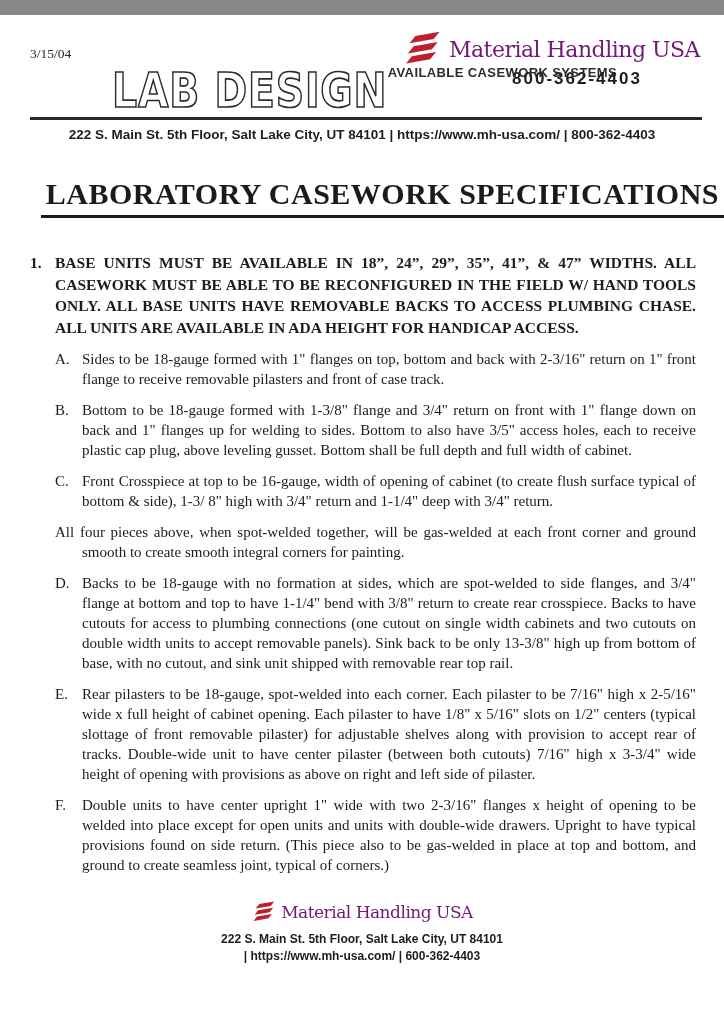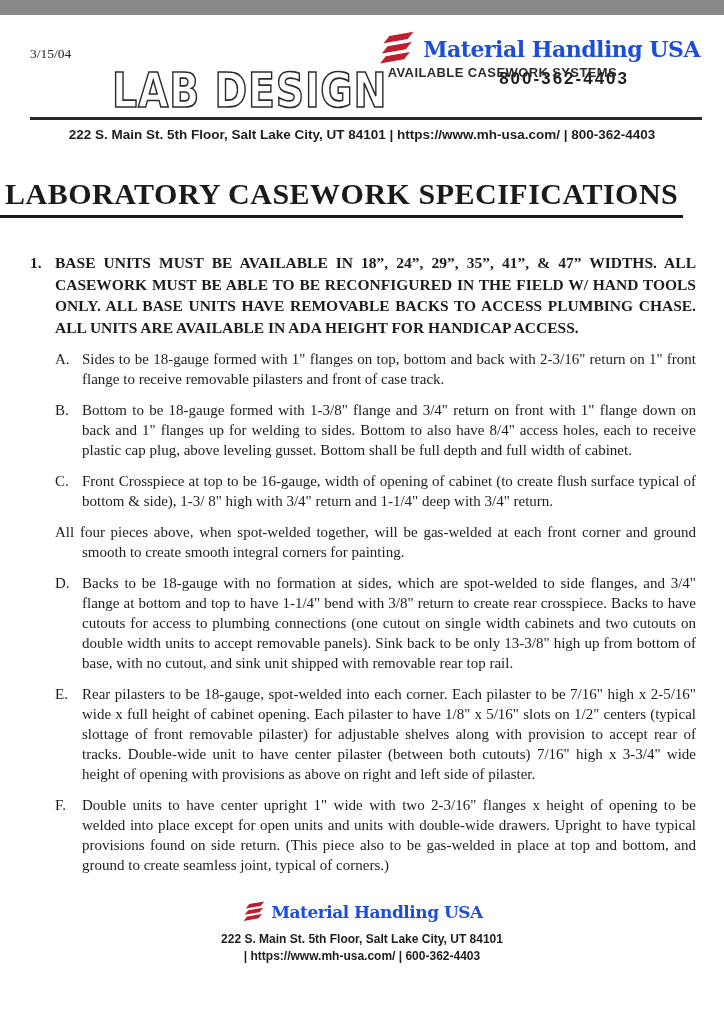--- a/index.html
+++ b/index.html
@@ -21,24 +21,24 @@
     position: absolute; left: 30px; top: 31px;
     font-size: 13.5px; color: #222;
   }
   .brand-top {
     position: absolute; right: 24px; top: 16px;
     display: flex; flex-direction: column;
   }
   .brand-row { display: flex; align-items: center; gap: 5px; }
   .brand-word {
     font-family: "DejaVu Serif", serif;
-    font-weight: 700;
+    font-weight: 400;
     font-size: 22px;
     letter-spacing: -0.5px;
-    color: #1d4ed8;
+    color: #701a75;
     white-space: nowrap;
   }
   .brand-word.small { font-size: 17px; }
   .brand-phone {
     font-family: "Liberation Sans", sans-serif;
     font-weight: 700;
     font-size: 17px;
     letter-spacing: 2px;
     color: #1d1d1d;
     text-align: center;
@@ -78,21 +78,21 @@
   .header-address {
     position: absolute; left: 0; right: 0; top: 112px;
     text-align: center;
     font-family: "Liberation Sans", sans-serif;
     font-weight: 700;
     font-size: 13.5px;
     color: #1d1d1d;
   }
 
   
-  .title-wrap { text-align: left; margin-top: 17px; }
+  .title-wrap { text-align: right; margin-top: 17px; }
   .doc-title {
     display: inline-block;
     font-family: "Liberation Serif", serif;
     font-weight: 700;
     font-size: 30px;
     letter-spacing: 0.5px;
     color: #1b1b1b;
     padding: 0 5px 4px 5px;
     border-bottom: 3.5px solid #1b1b1b;
     white-space: nowrap;
@@ -187,21 +187,21 @@
       <p class="numtext">BASE UNITS MUST BE AVAILABLE IN 18”, 24”, 29”, 35”, 41”, &amp; 47” WIDTHS. ALL CASEWORK MUST BE ABLE TO BE RECONFIGURED IN THE FIELD W/ HAND TOOLS ONLY. ALL BASE UNITS HAVE REMOVABLE BACKS TO ACCESS PLUMBING CHASE. ALL UNITS ARE AVAILABLE IN ADA HEIGHT FOR HANDICAP ACCESS.</p>
     </div>
 
     <div class="lettered">
       <span class="ltr">A.</span>
       <p class="ltrtext">Sides to be 18-gauge formed with 1" flanges on top, bottom and back with 2-3/16" return on 1" front flange to receive removable pilasters and front of case track.</p>
     </div>
 
     <div class="lettered">
       <span class="ltr">B.</span>
-      <p class="ltrtext">Bottom to be 18-gauge formed with 1-3/8" flange and 3/4" return on front with 1" flange down on back and 1" flanges up for welding to sides. Bottom to also have 8/4" access holes, each to receive plastic cap plug, above leveling gusset. Bottom shall be full depth and full width of cabinet.</p>
+      <p class="ltrtext">Bottom to be 18-gauge formed with 1-3/8" flange and 3/4" return on front with 1" flange down on back and 1" flanges up for welding to sides. Bottom to also have 3/5" access holes, each to receive plastic cap plug, above leveling gusset. Bottom shall be full depth and full width of cabinet.</p>
     </div>
 
     <div class="lettered">
       <span class="ltr">C.</span>
       <p class="ltrtext">Front Crosspiece at top to be 16-gauge, width of opening of cabinet (to create flush surface typical of bottom &amp; side), 1-3/ 8" high with 3/4" return and 1-1/4" deep with 3/4" return.</p>
     </div>
 
     <p class="note-para">All four pieces above, when spot-welded together, will be gas-welded at each front corner and ground smooth to create smooth integral corners for painting.</p>
 
     <div class="lettered">

